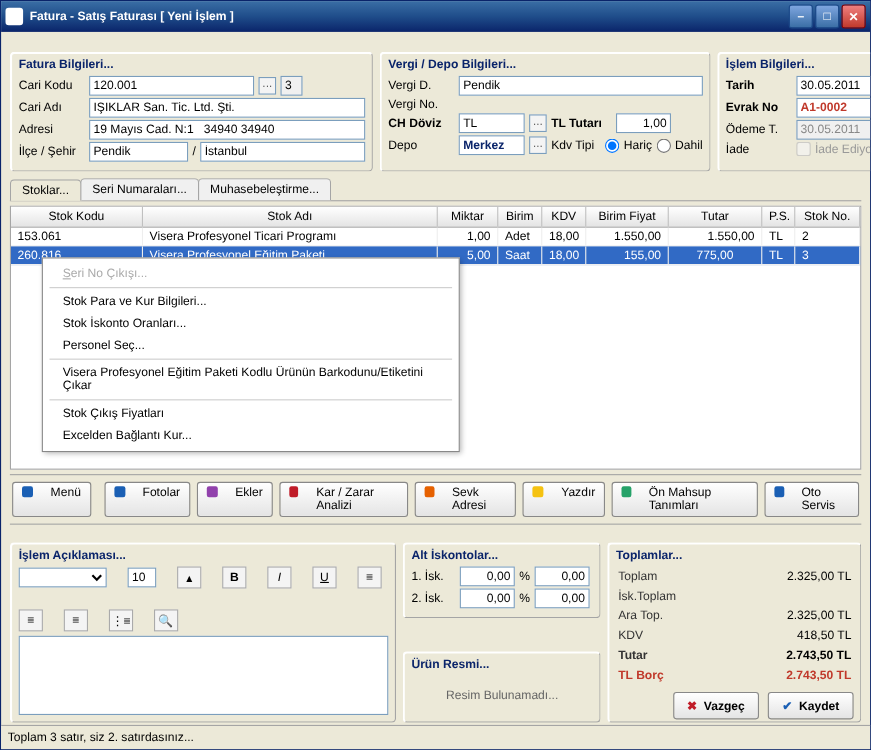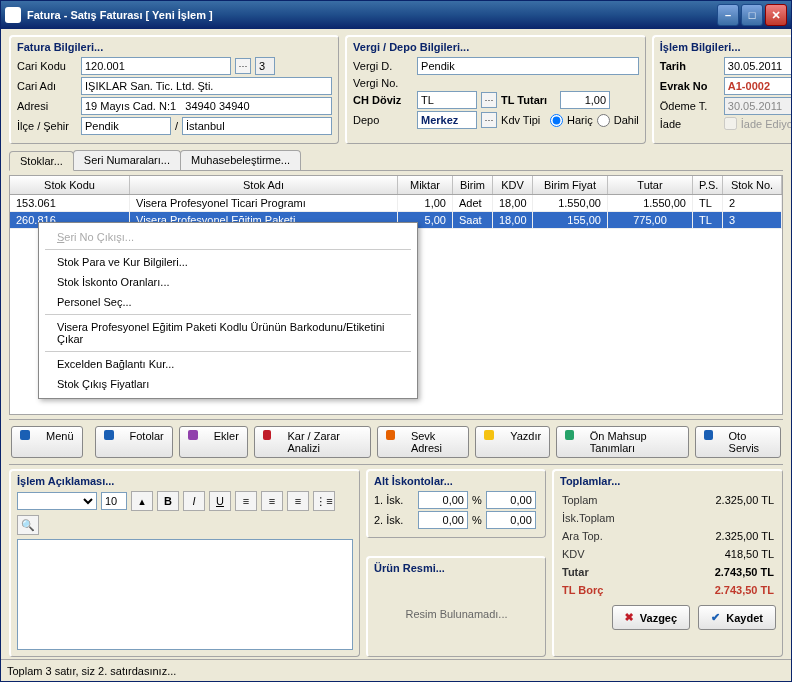--- a/index.html
+++ b/index.html
@@ -6,21 +6,21 @@
 body { background: #ece9d8; }
 .window { width: 792px; height: 682px; background: #ece9d8; border: 1px solid #0a246a; display: flex; flex-direction: column; }
 .titlebar { background: linear-gradient(to bottom, #3a6ea5, #1f4d8a 50%, #0a246a); color: white; height: 28px; display: flex; align-items: center; padding: 0 4px; }
 .title-icon { width: 16px; height: 16px; background: #fff; border-radius: 3px; margin-right: 6px; display:inline-block; }
 .titlebar .title { font-weight: bold; flex: 1; }
 .win-buttons { display: flex; gap: 2px; }
 .win-btn { width: 22px; height: 22px; background: linear-gradient(#7fa6e0,#3a6ea5); border:1px solid #1c4a8a; border-radius:3px; color:#fff; display:flex; align-items:center; justify-content:center; font-weight:bold; cursor:pointer; }
 .win-btn.close { background: linear-gradient(#f08080,#c0392b); border-color:#8b0000; }
 .content { flex:1; padding: 6px 8px 2px 8px; display:flex; flex-direction:column; gap:4px; overflow:hidden; }
 .top-panels { display:flex; gap:6px; }
-.panel { background:#ece9d8; border:1px solid #a5a5a5; border-top:2px solid #fff; border-left:2px solid #fff; border-radius:4px; padding:4px 6px 6px 6px; }
+.panel { background:#ece9d8; border:1px solid #a5a5a5; border-top:2px solid #fff; border-left:2px solid #fff; border-radius:4px; padding:4px 6px 6px 6px;margin-top:12px; }
 .panel-title { color:#0a246a; font-weight:bold; margin-bottom:4px; }
 .form-row { display:flex; align-items:center; margin-bottom:2px; gap:4px; }
 .form-row label { width:60px; color:#000; }
 .inp { border:1px solid #7b9ebd; background:#fff; height:18px; padding:1px 3px; }
 .tabbar { display:flex; border-bottom:1px solid #a5a5a5; gap:0; margin-top:2px;}
 .tab { background:#f0f0f0; border:1px solid #a5a5a5; border-bottom:none; padding:3px 10px; border-top-left-radius:4px; border-top-right-radius:4px; margin-right:-1px; cursor:pointer; }
 .tab.active { background:#ece9d8; border-bottom:1px solid #ece9d8; position:relative; top:1px; }
 .grid-area { border:1px solid #a5a5a5; background:#fff; height:240px; position:relative; }
 .grid-head { display:flex; background: linear-gradient(#fff,#e4e4e4); border-bottom:1px solid #a5a5a5; }
 .gh { border-right:1px solid #c0c0c0; padding:3px 6px; font-weight:normal; text-align:center; }
@@ -182,22 +182,22 @@
 
       <div class="context-menu">
         <div class="cm-item disabled"><u>S</u><span>eri No Çıkışı...</span></div>
         <div class="cm-sep"></div>
         <div class="cm-item">Stok Para ve Kur Bilgileri...</div>
         <div class="cm-item">Stok İskonto Oranları...</div>
         <div class="cm-item">Personel Seç...</div>
         <div class="cm-sep"></div>
         <div class="cm-item">Visera Profesyonel Eğitim Paketi Kodlu Ürünün Barkodunu/Etiketini Çıkar</div>
         <div class="cm-sep"></div>
+        <div class="cm-item">Stok Çıkış Fiyatları</div>
         <div class="cm-item">Excelden Bağlantı Kur...</div>
-        <div class="cm-item">Stok Çıkış Fiyatları</div>
       </div>
     </div>
 
     <div class="btn-row">
       <div class="btn">
           <span class="sq" style="background:#1a5fb4"></span>
           <span>Menü</span>
         </div>
       <div style="flex:0.3"></div>
       <div class="btn">
@@ -226,21 +226,21 @@
         </div>
       <div class="btn">
           <span class="sq" style="background:#1a5fb4"></span>
           <span>Oto Servis</span>
         </div>
     </div>
 
     <div class="bottom-panels">
       <div class="panel" style="flex:1.4;display:flex;flex-direction:column">
         <div class="panel-title">İşlem Açıklaması...</div>
-        <div style="display:flex;gap:4px;align-items:center;margin-bottom:4px;flex-wrap:wrap">
+        <div style="display:flex;gap:19px;align-items:center;margin-bottom:4px;flex-wrap:wrap">
           <select class="inp" style="width:80px"></select>
           <input class="inp" style="width: 26px;" value="10">
           <span class="tb-btn">▴</span>
           <span class="tb-btn" style="font-weight:bold">B</span>
           <span class="tb-btn" style="font-style:italic">I</span>
           <span class="tb-btn" style="text-decoration:underline">U</span>
           <span class="tb-btn">≡</span>
           <span class="tb-btn">≡</span>
           <span class="tb-btn">≡</span>
           <span class="tb-btn">⋮≡</span>

